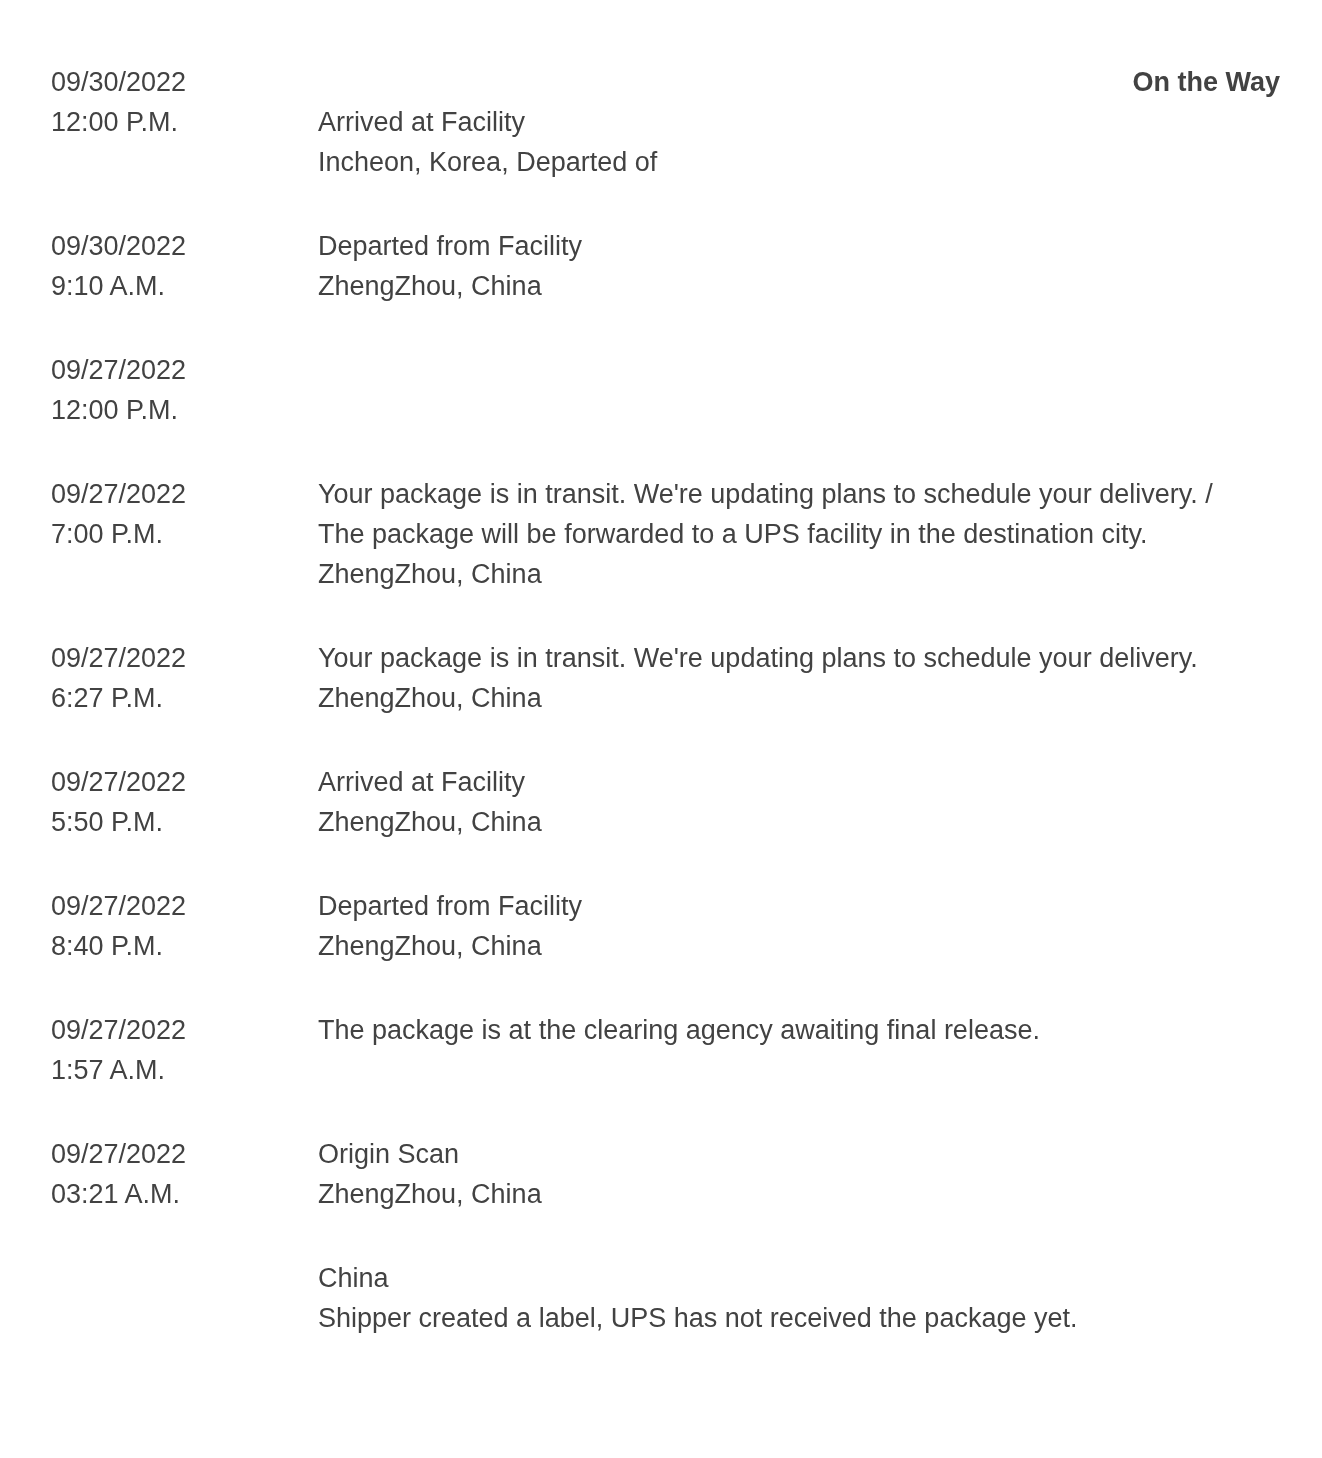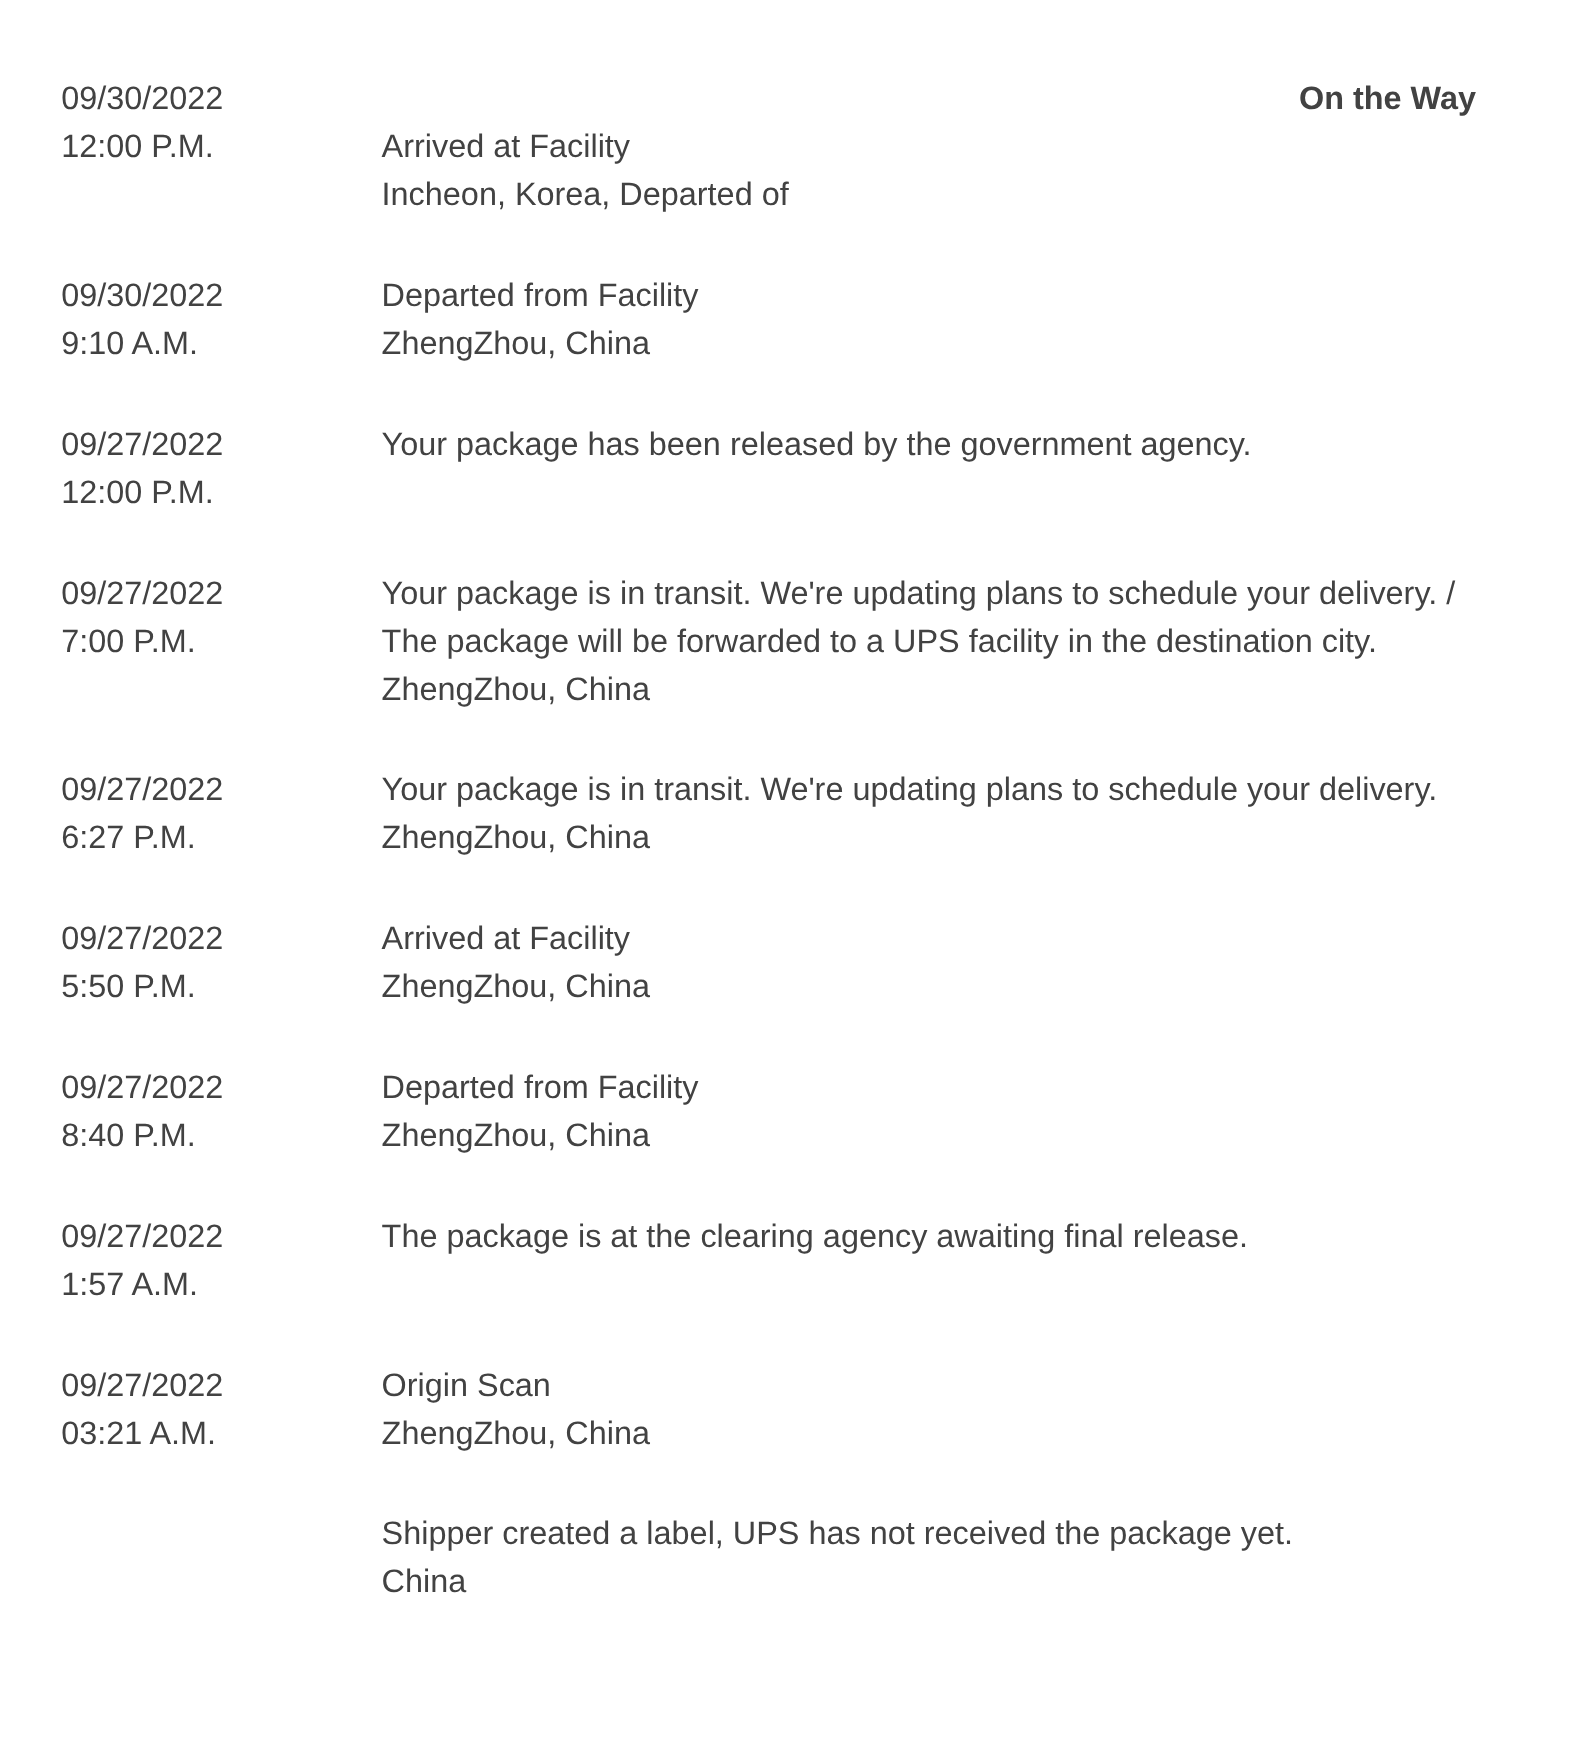--- a/index.html
+++ b/index.html
@@ -4,21 +4,21 @@
 <style>
   * { margin: 0; padding: 0; box-sizing: border-box; }
   html, body {
     width: 1322px;
     height: 1458px;
     background: #ffffff;
     font-family: "Liberation Sans", "DejaVu Sans", sans-serif;
     overflow: hidden;
   }
   .tracking-list {
-    padding: 62px 92px 0 51px;
+    padding: 62px 42px 0 51px;
   }
   .entry {
     display: flex;
     flex-direction: row;
     margin-bottom: 44px;
     color: #424242;
     font-size: 27px;
     line-height: 40px;
   }
   .date-col {
@@ -63,24 +63,20 @@
     <div class="detail-line">Departed from Facility</div>
         <div class="detail-line">ZhengZhou, China</div>
       </div>
   </div>
 
   <div class="entry">
     <div class="date-col">
       <div class="date-line">09/27/2022</div>
       <div class="time-line">12:00 P.M.</div>
     </div>
-    <div class="desc-col">
-
-    <div class="detail-line">Your package has been released by the government agency.</div>
-      </div>
   </div>
 
   <div class="entry">
     <div class="date-col">
       <div class="date-line">09/27/2022</div>
       <div class="time-line">7:00 P.M.</div>
     </div>
     <div class="desc-col">
 
     <div class="detail-line">Your package is in transit. We're updating plans to schedule your delivery. /</div>
@@ -147,17 +143,17 @@
         <div class="detail-line">ZhengZhou, China</div>
       </div>
   </div>
 
   <div class="entry">
     <div class="date-col">
       
       
     </div>
     <div class="desc-col">
-    <div class="detail-line">Shipper created a label, UPS has not received the package yet.</div>
-        <div class="detail-line">China</div>
+    <div class="detail-line">China</div>
+        <div class="detail-line">Shipper created a label, UPS has not received the package yet.</div>
       </div>
   </div>
 </div>
 
 </body></html>

